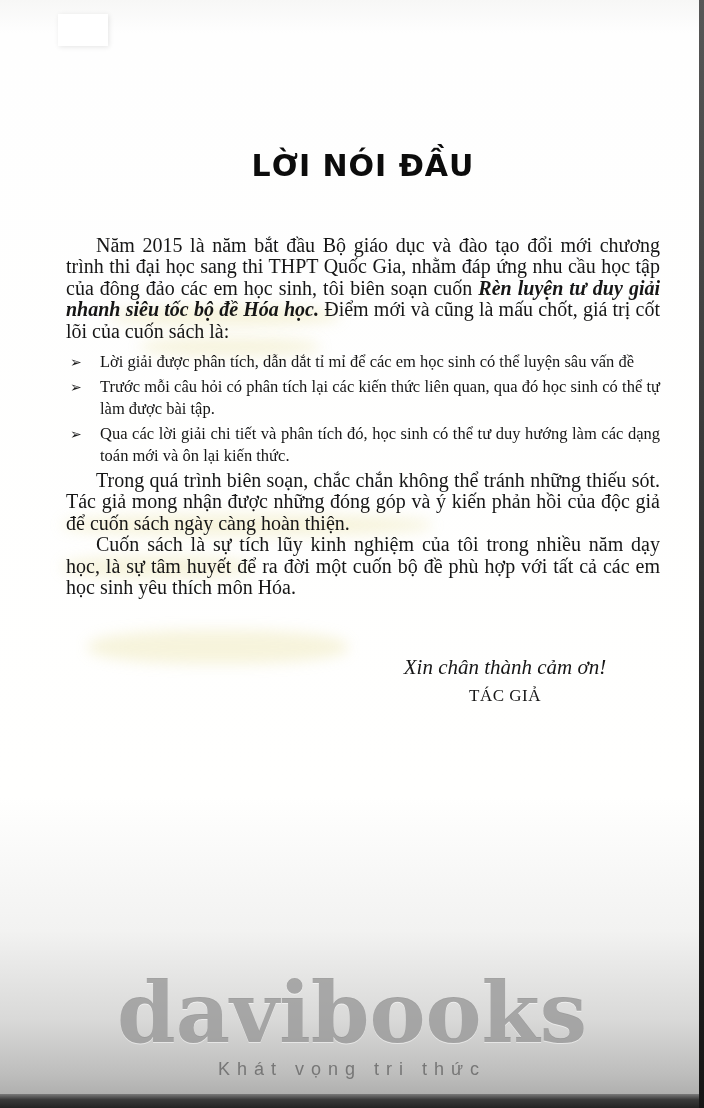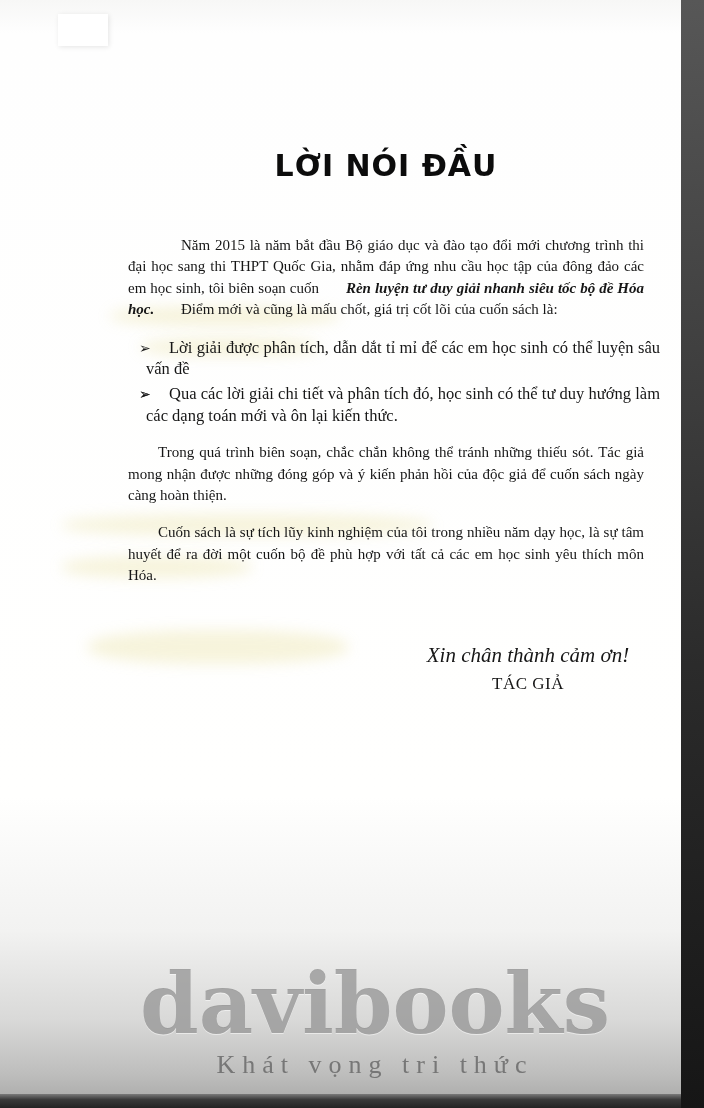--- a/index.html
+++ b/index.html
@@ -1,15 +1,15 @@
 <!DOCTYPE html>
 <html><head>
 <meta charset="utf-8">
 <style>
-  * { box-sizing: border-box; padding-left: 23px; }
+  * { box-sizing: border-box; }
   html, body { margin: 0; padding: 0; background: #ffffff; }
 
   .page {
     position: relative;
     width: 704px;
     height: 1108px;
     margin: 0;
     overflow: hidden;
     font-family: "Liberation Serif", serif;
     color: #161616;
@@ -48,22 +48,22 @@
     margin: 148px 0 52px 0;
     text-align: center;
     font-family: "DejaVu Sans", "Liberation Sans", sans-serif;
     font-weight: bold;
     font-size: 30px;
     letter-spacing: 1px;
     color: #0c0c0c;
   }
 
   p.body {
-    margin: 16px;
-    font-size: 15px;
+    margin: 0;
+    font-size: 20px;
     line-height: 21.4px;
     text-align: justify;
   }
   .indent { text-indent: 30px; }
   .bi { font-weight: bold; font-style: italic; }
 
   .bullets { margin-top: 9px; }
   .bullet {
     position: relative;
     padding-left: 34px;
@@ -119,22 +119,22 @@
     font-family: "DejaVu Serif", serif;
     font-weight: bold;
     font-size: 84px;
     line-height: 84px;
     color: rgba(118, 118, 118, 0.60);
     text-shadow: 0 1px 0 rgba(255,255,255,0.5);
     margin-top: 12px;
   }
   .watermark .slogan {
     margin-top: 4px;
-    font-family: Liberation Serif, serif;
-    font-size: 26px;
+    font-family: Liberation Sans, sans-serif;
+    font-size: 18px;
     letter-spacing: 7px;
     color: rgba(100, 100, 100, 0.80);
   }
 
   .bottom-bar {
     position: absolute; left: 0; right: 0; bottom: 0;
     height: 14px;
     background: linear-gradient(180deg, #7a7a7a 0%, #3a3a3a 40%, #242424 100%);
     z-index: 5;
   }
@@ -164,20 +164,21 @@
 
     <p class="body indent"><span>Năm 2015 là năm bắt đầu Bộ giáo dục và đào tạo đổi mới chương trình thi đại học sang thi THPT Quốc Gia, nhằm đáp ứng nhu cầu học tập của đông đảo các em học sinh, tôi biên soạn cuốn </span><span class="bi">Rèn luyện tư duy giải nhanh siêu tốc bộ đề Hóa học.</span><span> Điểm mới và cũng là mấu chốt, giá trị cốt lõi của cuốn sách là:</span></p>
 
     <div class="bullets">
       <div class="bullet">
         <span class="marker">➢</span>
         <span>Lời giải được phân tích, dẫn dắt tỉ mỉ để các em học sinh có thể luyện sâu vấn đề</span>
       </div>
       <div class="bullet">
         <span class="marker">➢</span>
+        <span>Trước mỗi câu hỏi có phân tích lại các kiến thức liên quan, qua đó học sinh có thể tự làm được bài tập.</span>
       </div>
       <div class="bullet">
         <span class="marker">➢</span>
         <span>Qua các lời giải chi tiết và phân tích đó, học sinh có thể tư duy hướng làm các dạng toán mới và ôn lại kiến thức.</span>
       </div>
     </div>
 
     <p class="body indent">Trong quá trình biên soạn, chắc chắn không thể tránh những thiếu sót. Tác giả mong nhận được những đóng góp và ý kiến phản hồi của độc giả để cuốn sách ngày càng hoàn thiện.</p>
     <p class="body indent after-bullets">Cuốn sách là sự tích lũy kinh nghiệm của tôi trong nhiều năm dạy học, là sự tâm huyết để ra đời một cuốn bộ đề phù hợp với tất cả các em học sinh yêu thích môn Hóa.</p>
 

